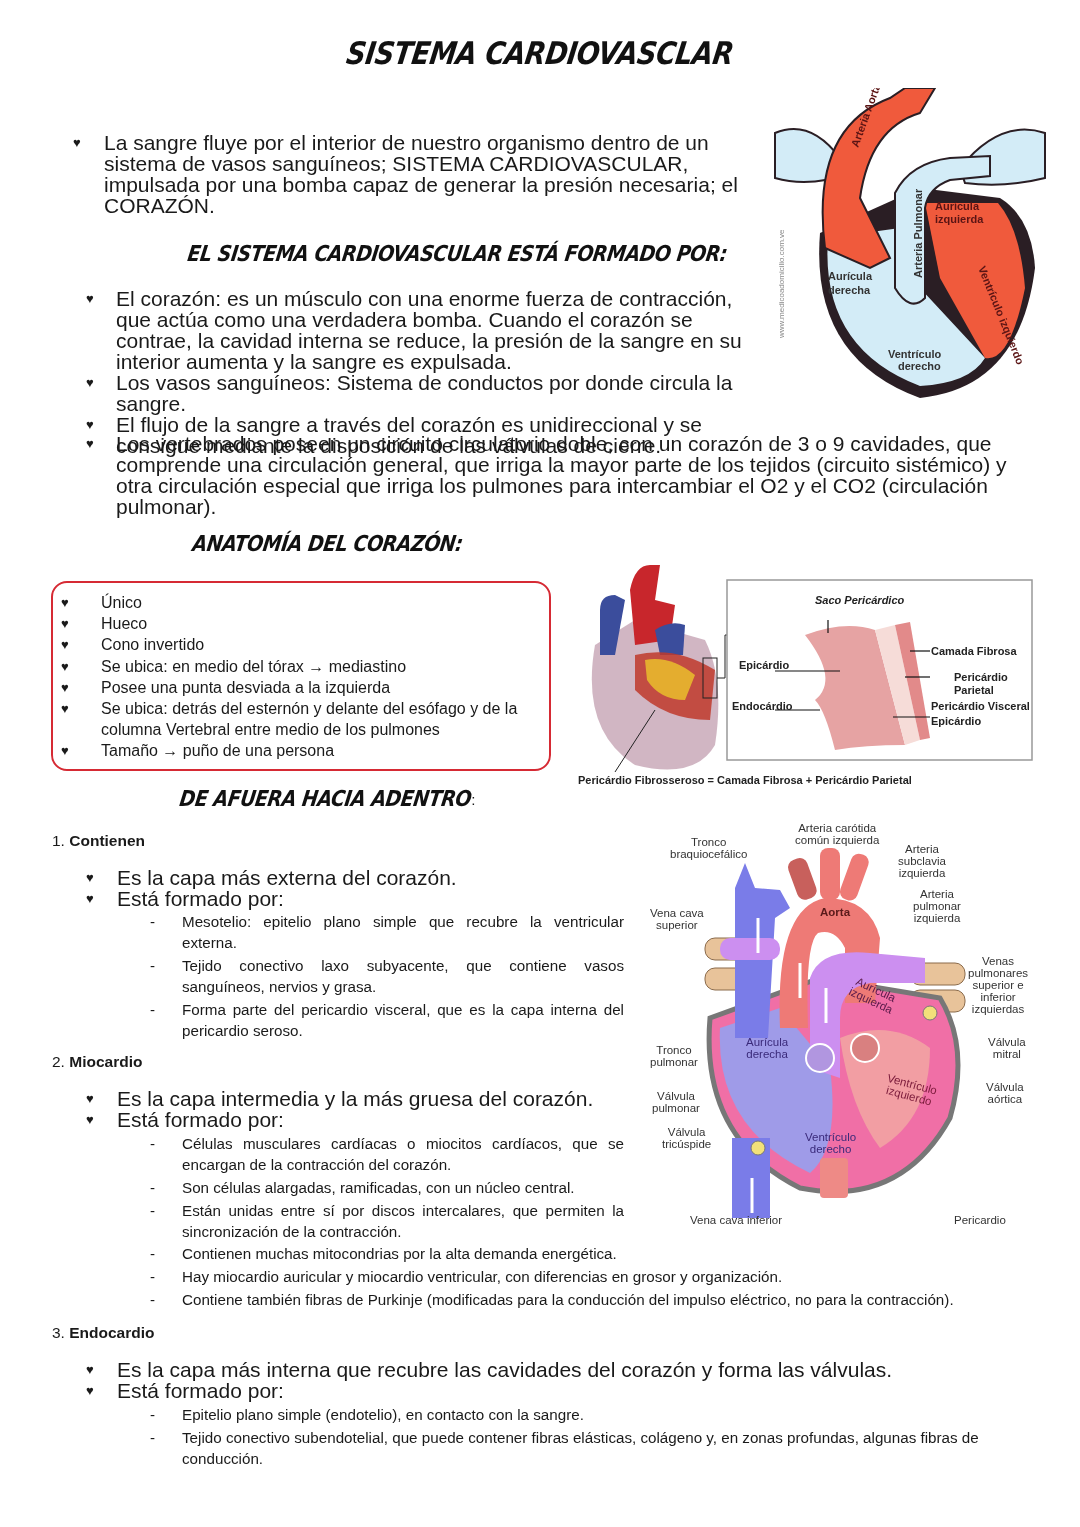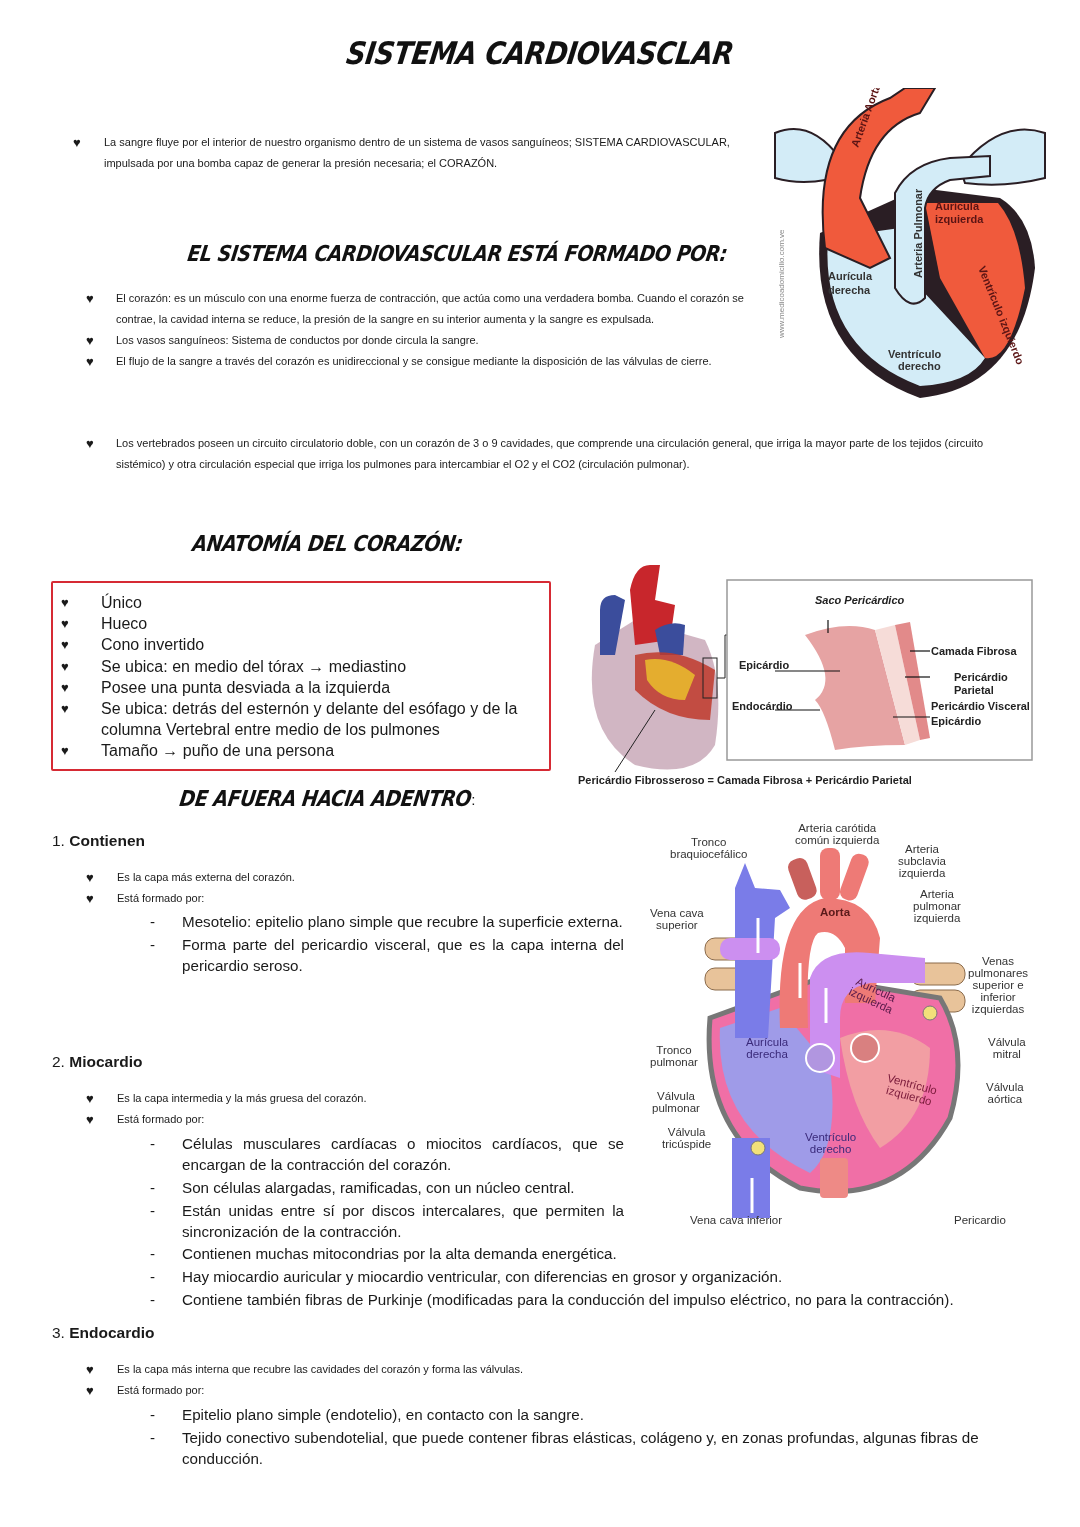--- a/index.html
+++ b/index.html
@@ -5,21 +5,21 @@
   html, body { margin:0; padding:0; background:#ffffff; }
   body { width:1080px; height:1527px; position:relative; overflow:hidden;
          font-family:"Liberation Sans", sans-serif; color:#1a1a1a; }
   .abs { position:absolute; }
   .hand { font-family:"DejaVu Sans", sans-serif; font-style:italic; font-weight:bold;
           letter-spacing:-0.5px; transform:skewX(-8deg) scaleY(1.15); color:#111; }
   .title { left:0; width:1080px; top:38px; text-align:center; font-size:27px; }
   .h2 { font-size:19px; }
   .p { font-size:15.2px; line-height:21px; }
   ul.hearts { list-style:none; margin:0; padding:0; }
-  ul.hearts li { position:relative; padding-left:45px; font-size:11px; line-height:21px; }
+  ul.hearts li { position:relative; padding-left:45px; font-size:21px; line-height:21px; }
   ul.hearts li::before { content:"\2665"; position:absolute; left:0; top:0; font-size:13px; }
   ul.dash { list-style:none; margin:0; padding:0; }
   ul.dash li { position:relative; padding-left:32px; font-size:15.2px; line-height:21px; text-align:justify; margin-bottom:2px; }
   ul.dash li::before { content:"-"; position:absolute; left:0; top:0; }
   .boxed { border:2.5px solid #d62a34; border-radius:2px; }
   .boxed ul.hearts li { font-size:16px; line-height:21.2px; padding-left:40px; }
   .section-h { font-size:15.5px; }
   .section-h b { font-weight:bold; }
   .lbl { position:absolute; font-size:11.5px; color:#333; text-align:center; line-height:12px; }
   .lblb { position:absolute; font-size:11px; font-weight:bold; color:#222; line-height:13px; }
@@ -65,21 +65,21 @@
 <ul class="hearts abs" style="left:86px; top:288px; width:670px;">
   <li style="padding-left:30px;">El corazón: es un músculo con una enorme fuerza de contracción, que actúa como una verdadera bomba. Cuando el corazón se contrae, la cavidad interna se reduce, la presión de la sangre en su interior aumenta y la sangre es expulsada.</li>
   <li style="padding-left:30px;">Los vasos sanguíneos:  Sistema de conductos por donde circula la sangre.</li>
   <li style="padding-left:30px;">El flujo de la sangre a través del corazón es unidireccional y se consigue mediante la disposición de las válvulas de cierre.</li>
 </ul>
 <ul class="hearts abs" style="left:86px; top:433px; width:930px;">
   <li style="padding-left:30px;">Los vertebrados poseen un circuito circulatorio doble, con un corazón de 3 o 9 cavidades, que comprende una circulación general, que irriga la mayor parte de los tejidos (circuito sistémico) y otra circulación especial que irriga los pulmones para intercambiar el O2 y el CO2 (circulación pulmonar).</li>
 </ul>
 
 <div class="abs hand h2" style="left:193px; top:532px;">ANATOMÍA DEL CORAZÓN:</div>
-<div class="abs boxed" style="left:51px; top:581px; width:496px; height:186px;">
+<div class="abs boxed" style="left:51px; top:581px; width:496px; height:186px;border-radius:16px;">
   <ul class="hearts" style="margin:9px 0 0 8px;">
     <li>Único</li>
     <li>Hueco</li>
     <li>Cono invertido</li>
     <li>Se ubica: en medio del tórax → mediastino</li>
     <li>Posee una punta desviada a la izquierda</li>
     <li>Se ubica: detrás del esternón y delante del esófago y de la columna Vertebral entre medio de los pulmones</li>
     <li>Tamaño → puño de una persona</li>
   </ul>
 </div>
@@ -126,21 +126,22 @@
 </div>
 
 <div class="abs section-h" style="left:52px; top:832px;">
   <span>1.</span> <b>Contienen</b>
 </div>
 <ul class="hearts abs" style="left:86px; top:867px; width:540px;">
   <li style="padding-left:31px;">Es la capa más externa del corazón.</li>
   <li style="padding-left:31px;">Está formado por:</li>
 </ul>
 <ul class="dash abs" style="left:150px; top:911px; width:474px;">
-  <li>Mesotelio: epitelio plano simple que recubre la superficie externa.</li>
+  <li>Mesotelio: epitelio plano simple que recubre la ventricular externa.</li>
+  <li>Tejido conectivo laxo subyacente, que contiene vasos sanguíneos, nervios y grasa.</li>
   <li>Forma parte del pericardio visceral, que es la capa interna del pericardio seroso.</li>
 </ul>
 
 <div class="abs section-h" style="left:52px; top:1053px;">
   <span>2.</span> <b>Miocardio</b>
 </div>
 <ul class="hearts abs" style="left:86px; top:1088px; width:540px;">
   <li style="padding-left:31px;">Es la capa intermedia y la más gruesa del corazón.</li>
   <li style="padding-left:31px;">Está formado por:</li>
 </ul>

